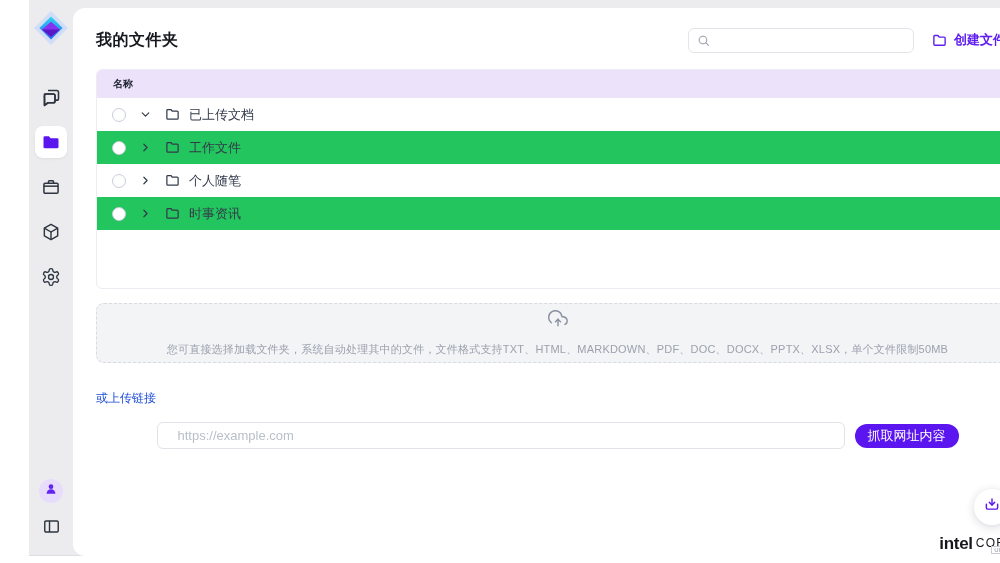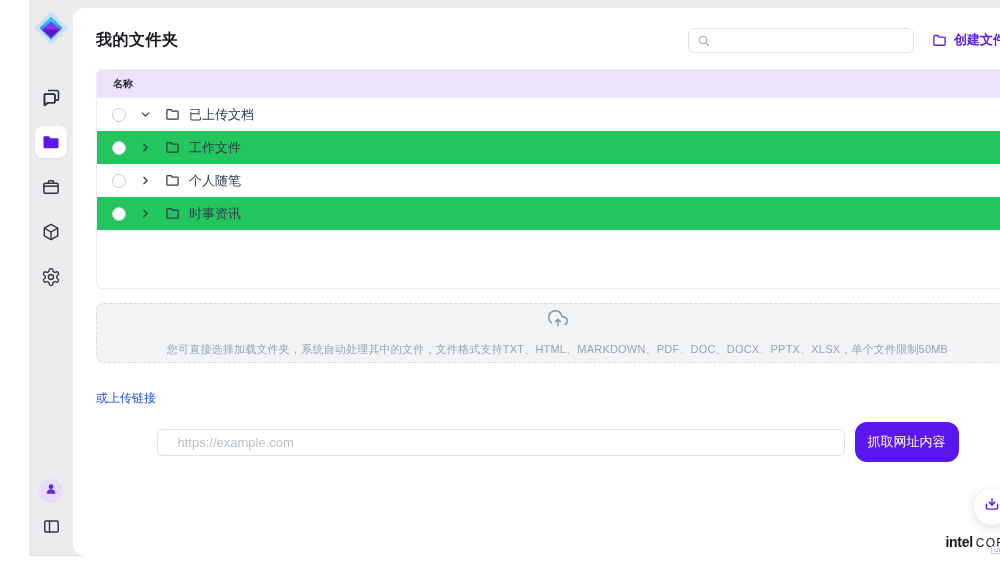--- a/index.html
+++ b/index.html
@@ -57,30 +57,30 @@
     justify-content:center; gap:8px; cursor:pointer; }
   .upload .cloud { color:#8A92A1; }
   .upload-hint { font-size:11px; color:#9BA1AE; letter-spacing:.2px; }
 
   .or-link { margin-top:27px; text-align:left; font-size:12px; color:#1d4ed8; }
 
   .link-row { margin:15px auto 0; width:802px; display:flex; align-items:center; }
   .url-input { flex:1; height:27px; border:1px solid #E2E3E8; border-radius:6px;
     padding:0 20px; font-size:13px; color:#333; outline:none; font-family:inherit; }
   .url-input::placeholder { color:#B9BFC9; }
-  .fetch-btn { height:40px; margin-left:10px; padding:0 13px; background:#5B16F0;
+  .fetch-btn { height:24px; margin-left:10px; padding:0 13px; background:#5B16F0;
     color:#fff; border:none; border-radius:12px; font-size:13px; cursor:pointer;
     font-family:inherit; white-space:nowrap; }
 
   
   .dl-fab { position:absolute; right:19px; bottom:38px; width:36px; height:36px;
     border-radius:50%; background:#fff; box-shadow:0 2px 10px rgba(40,40,70,.18);
     display:flex; align-items:center; justify-content:center; cursor:pointer; color:#5B16F0; }
   .intel { position:absolute; right:10px; bottom:9px; display:flex; align-items:flex-start; }
-  .intel .i-word { font-size:14px; font-weight:bold; color:#17181C; letter-spacing:-.3px; }
+  .intel .i-word { font-size:17px; font-weight:bold; color:#17181C; letter-spacing:-.3px; }
   .intel .i-core { font-size:12px; color:#17181C; letter-spacing:1.2px; margin:2px 0 0 3px; }
   .intel .i-ultra { font-size:6px; color:#8B8F98; border:1px solid #C9CCD3;
     padding:0 2px; margin:12px 0 0 -24px; letter-spacing:.5px; background:#fff; }
 
   input::-webkit-input-placeholder { color:#B9BFC9; }
 </style>
 </head>
 <body>
 
 <div class="stage">

